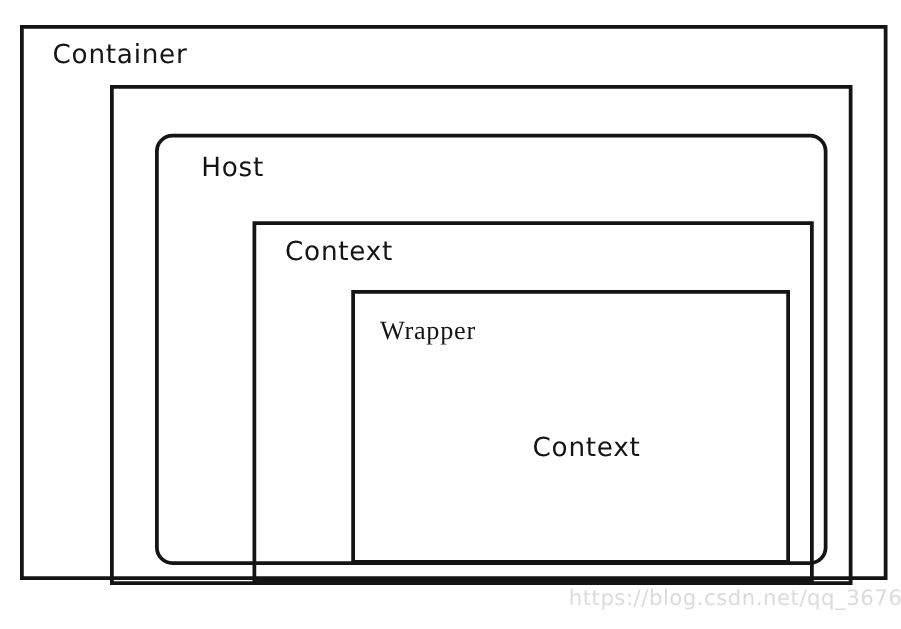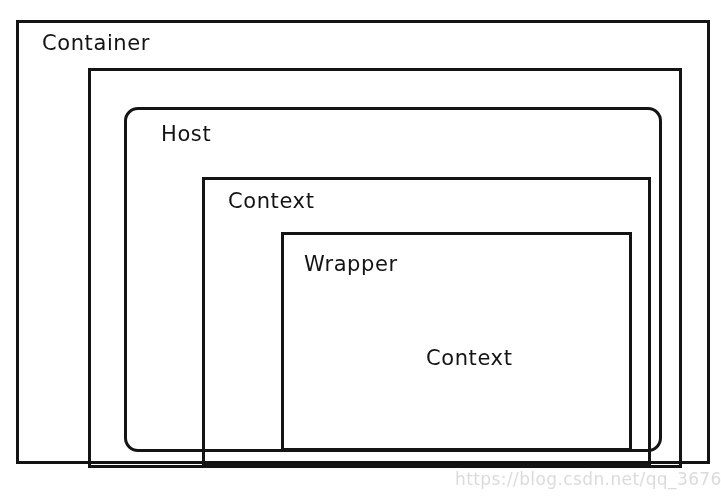--- a/index.html
+++ b/index.html
@@ -33,21 +33,21 @@
   #container-box { left: 16px;  top: 20px;  width: 694px; height: 444px; }
   #engine-box    { left: 69px;  top: 45px;  width: 594px; height: 400px; }
   #host-box      { left: 33px;  top: 36px;  width: 538px; height: 345px; border-radius: 14px; }
   #context-box   { left: 75px;  top: 43px;  width: 449px; height: 290px; margin-top: 24px; }
   #wrapper-box   { left: 76px;  top: 52px;  width: 351px; height: 219px; }
 
   #container-label { left: 23px; top: 9px;  }
   #engine-label    { left: 17px; top: 6px;  }
   #host-label      { left: 34px; top: 13px; }
   #context-label   { left: 23px; top: 10px; }
-  #wrapper-label   { left: 20px; top: 18px; }
+  #wrapper-label   { left: 20px; top: 18px; font-family: Liberation Serif, serif; }
   #servlet-label   { left: 142px; top: 112px; }
 
   .watermark {
     position: absolute;
     left: 455px;
     top: 469px;
     font-size: 17px;
     letter-spacing: 0.4px;
     color: rgba(214, 214, 214, 0.88);
     white-space: nowrap;

